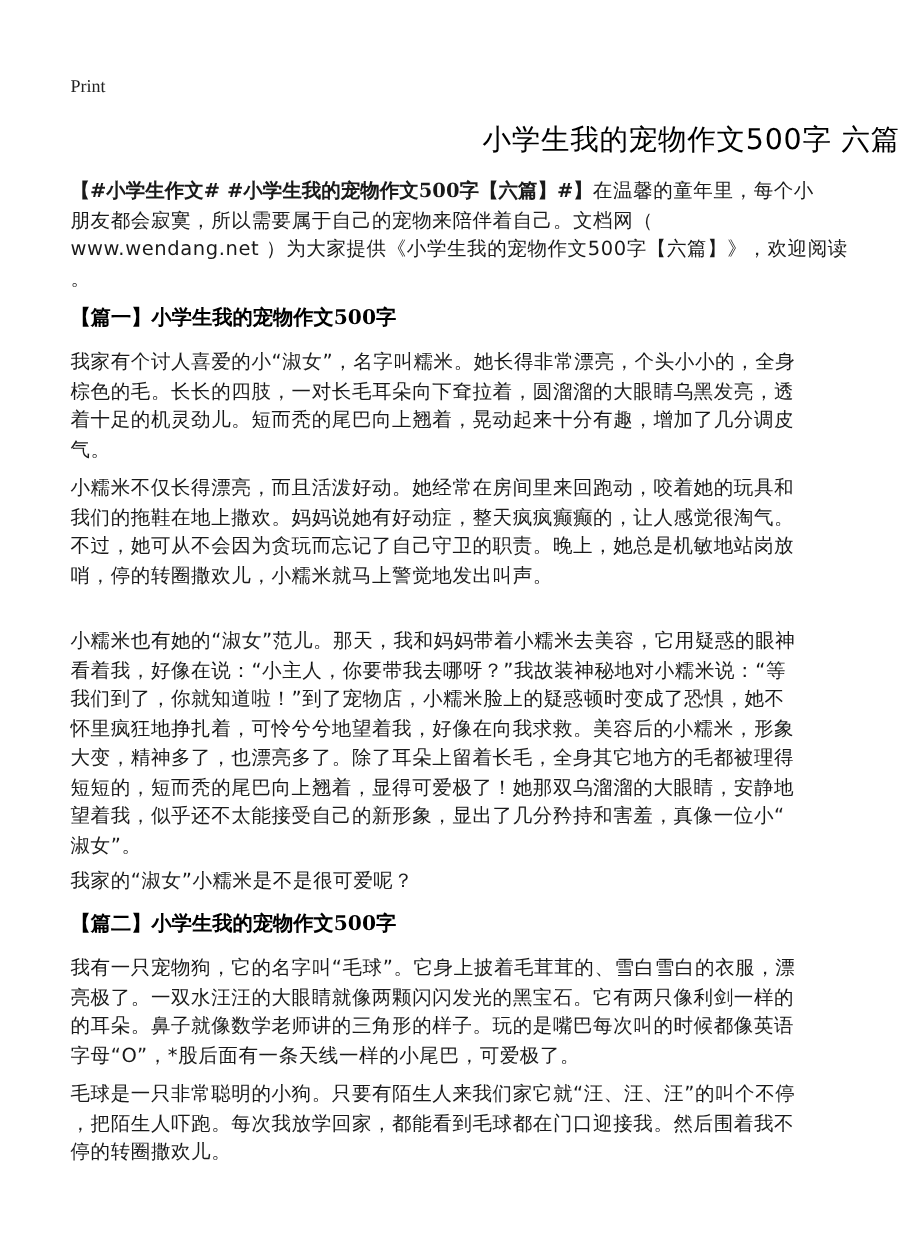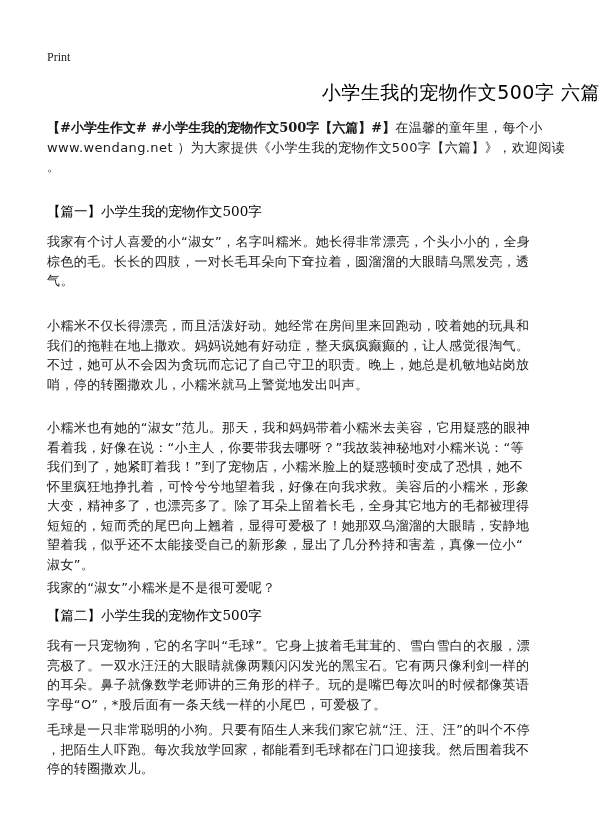--- a/index.html
+++ b/index.html
@@ -17,58 +17,60 @@
       font-size: 19px; color: #000; letter-spacing: 0.5px;
     }
     .block { position: absolute; left: 47px; width: 520px; }
     .line {
       display: block; white-space: nowrap; font-size: 13px; line-height: 19.5px;
       color: #1a1a1a; letter-spacing: 0.4px;
     }
     .intro .line { font-size: 13px; }
     .bold { font-weight: bold; font-family: "DejaVu Serif", serif; letter-spacing: 0; margin-top: 43px; }
     .heading {
-      position: absolute; left: 47px; font-size: 13.5px; font-weight: normal;
+      position: absolute; left: 47px; font-size: 13.5px; font-weight: bold;
       font-family: "DejaVu Serif", serif; color: #000; white-space: nowrap;
     }
   </style>
 </head>
 <body>
 
 <div class="page">
 
   <div class="print-label">Print</div>
 
   <div class="doc-title">小学生我的宠物作文500字 六篇</div>
 
   <div class="block intro" style="top:118px;">
     <span class="line"><span class="bold">【#小学生作文# #小学生我的宠物作文500字【六篇】#】</span><span>在温馨的童年里，每个小</span></span>
+    <span class="line">朋友都会寂寞，所以需要属于自己的宠物来陪伴着自己。文档网（</span>
     <span class="line">www.wendang.net ）为大家提供《小学生我的宠物作文500字【六篇】》，欢迎阅读</span>
     <span class="line">。</span>
   </div>
 
   <div class="heading" style="top:203px;">【篇一】小学生我的宠物作文500字</div>
 
   <div class="block" style="top:232px;">
     <span class="line">我家有个讨人喜爱的小“淑女”，名字叫糯米。她长得非常漂亮，个头小小的，全身</span>
     <span class="line">棕色的毛。长长的四肢，一对长毛耳朵向下耷拉着，圆溜溜的大眼睛乌黑发亮，透</span>
+    <span class="line">着十足的机灵劲儿。短而秃的尾巴向上翘着，晃动起来十分有趣，增加了几分调皮</span>
     <span class="line">气。</span>
   </div>
 
   <div class="block" style="top:316px;">
     <span class="line">小糯米不仅长得漂亮，而且活泼好动。她经常在房间里来回跑动，咬着她的玩具和</span>
     <span class="line">我们的拖鞋在地上撒欢。妈妈说她有好动症，整天疯疯癫癫的，让人感觉很淘气。</span>
     <span class="line">不过，她可从不会因为贪玩而忘记了自己守卫的职责。晚上，她总是机敏地站岗放</span>
     <span class="line">哨，停的转圈撒欢儿，小糯米就马上警觉地发出叫声。</span>
   </div>
 
   <div class="block" style="top:399px;margin-top:19px;">
     <span class="line">小糯米也有她的“淑女”范儿。那天，我和妈妈带着小糯米去美容，它用疑惑的眼神</span>
     <span class="line">看着我，好像在说：“小主人，你要带我去哪呀？”我故装神秘地对小糯米说：“等</span>
-    <span class="line">我们到了，她紧盯着我！”到了宠物店，小糯米脸上的疑惑顿时变成了恐惧，她不</span>
+    <span class="line">我们到了，你就知道啦！”到了宠物店，小糯米脸上的疑惑顿时变成了恐惧，她不</span>
     <span class="line">怀里疯狂地挣扎着，可怜兮兮地望着我，好像在向我求救。美容后的小糯米，形象</span>
     <span class="line">大变，精神多了，也漂亮多了。除了耳朵上留着长毛，全身其它地方的毛都被理得</span>
     <span class="line">短短的，短而秃的尾巴向上翘着，显得可爱极了！她那双乌溜溜的大眼睛，安静地</span>
     <span class="line">望着我，似乎还不太能接受自己的新形象，显出了几分矜持和害羞，真像一位小“</span>
     <span class="line">淑女”。</span>
   </div>
 
   <div class="block" style="top:578px;">
     <span class="line">我家的“淑女”小糯米是不是很可爱呢？</span>
   </div>

